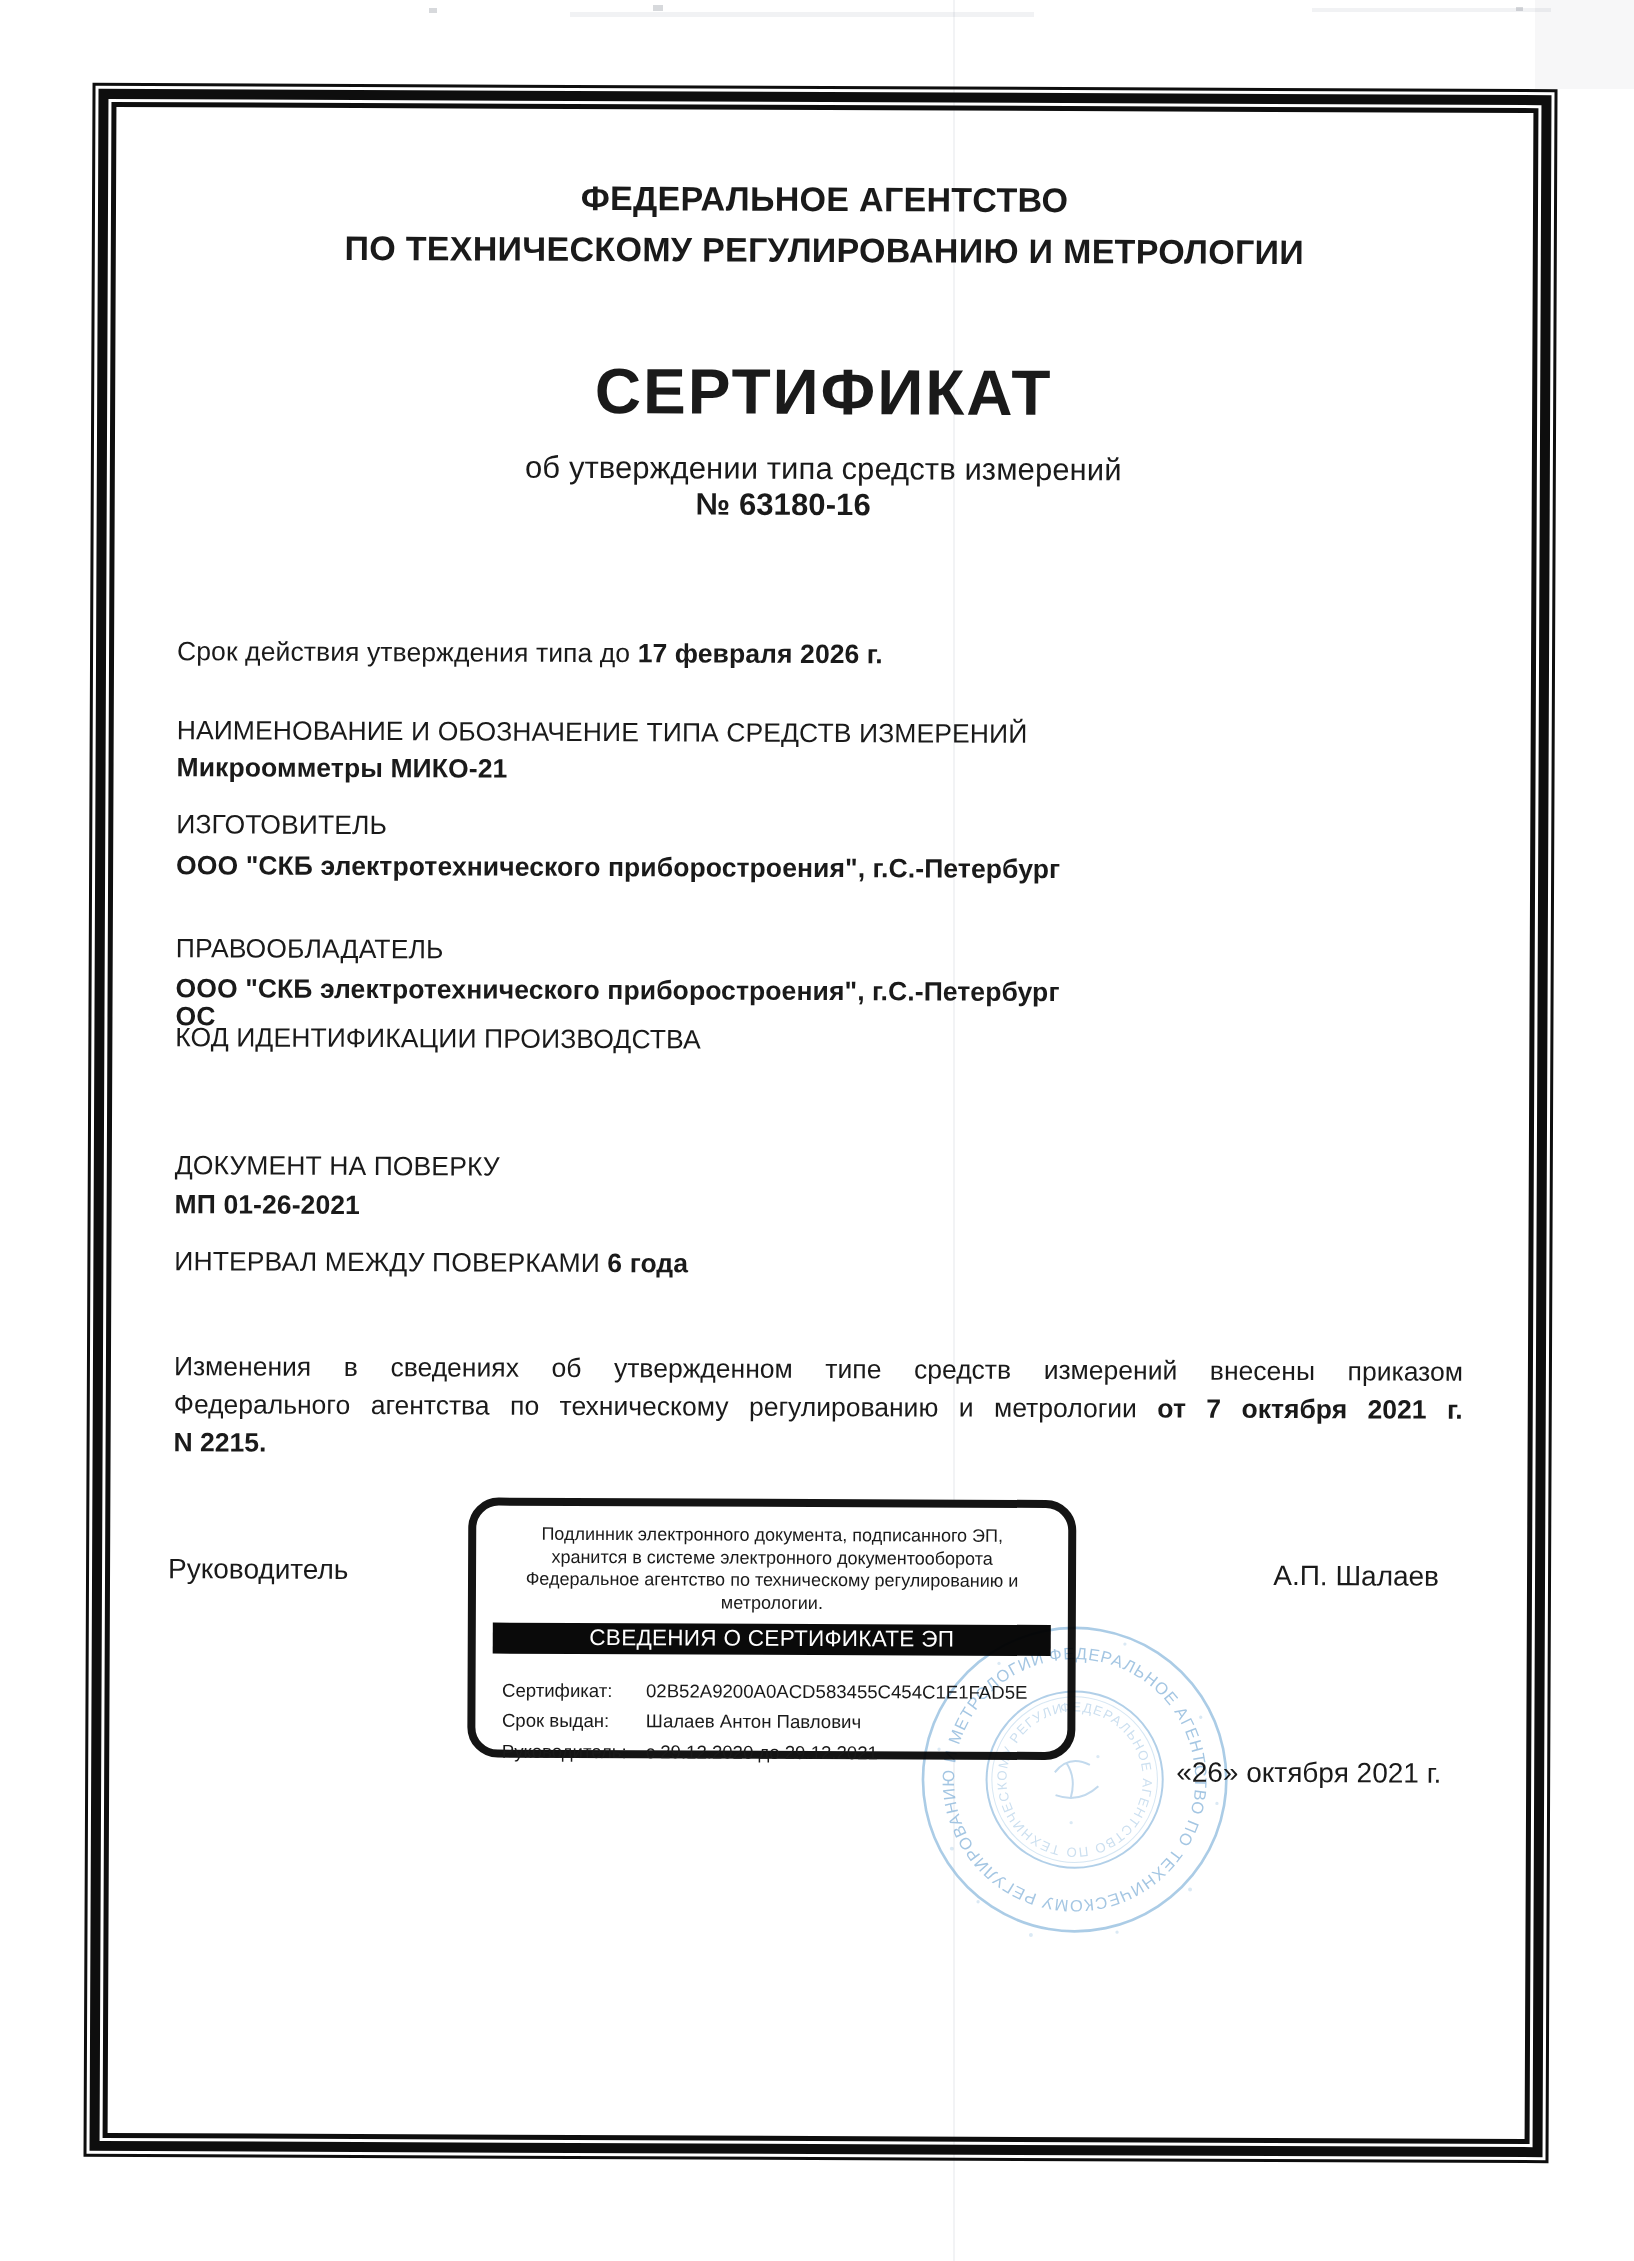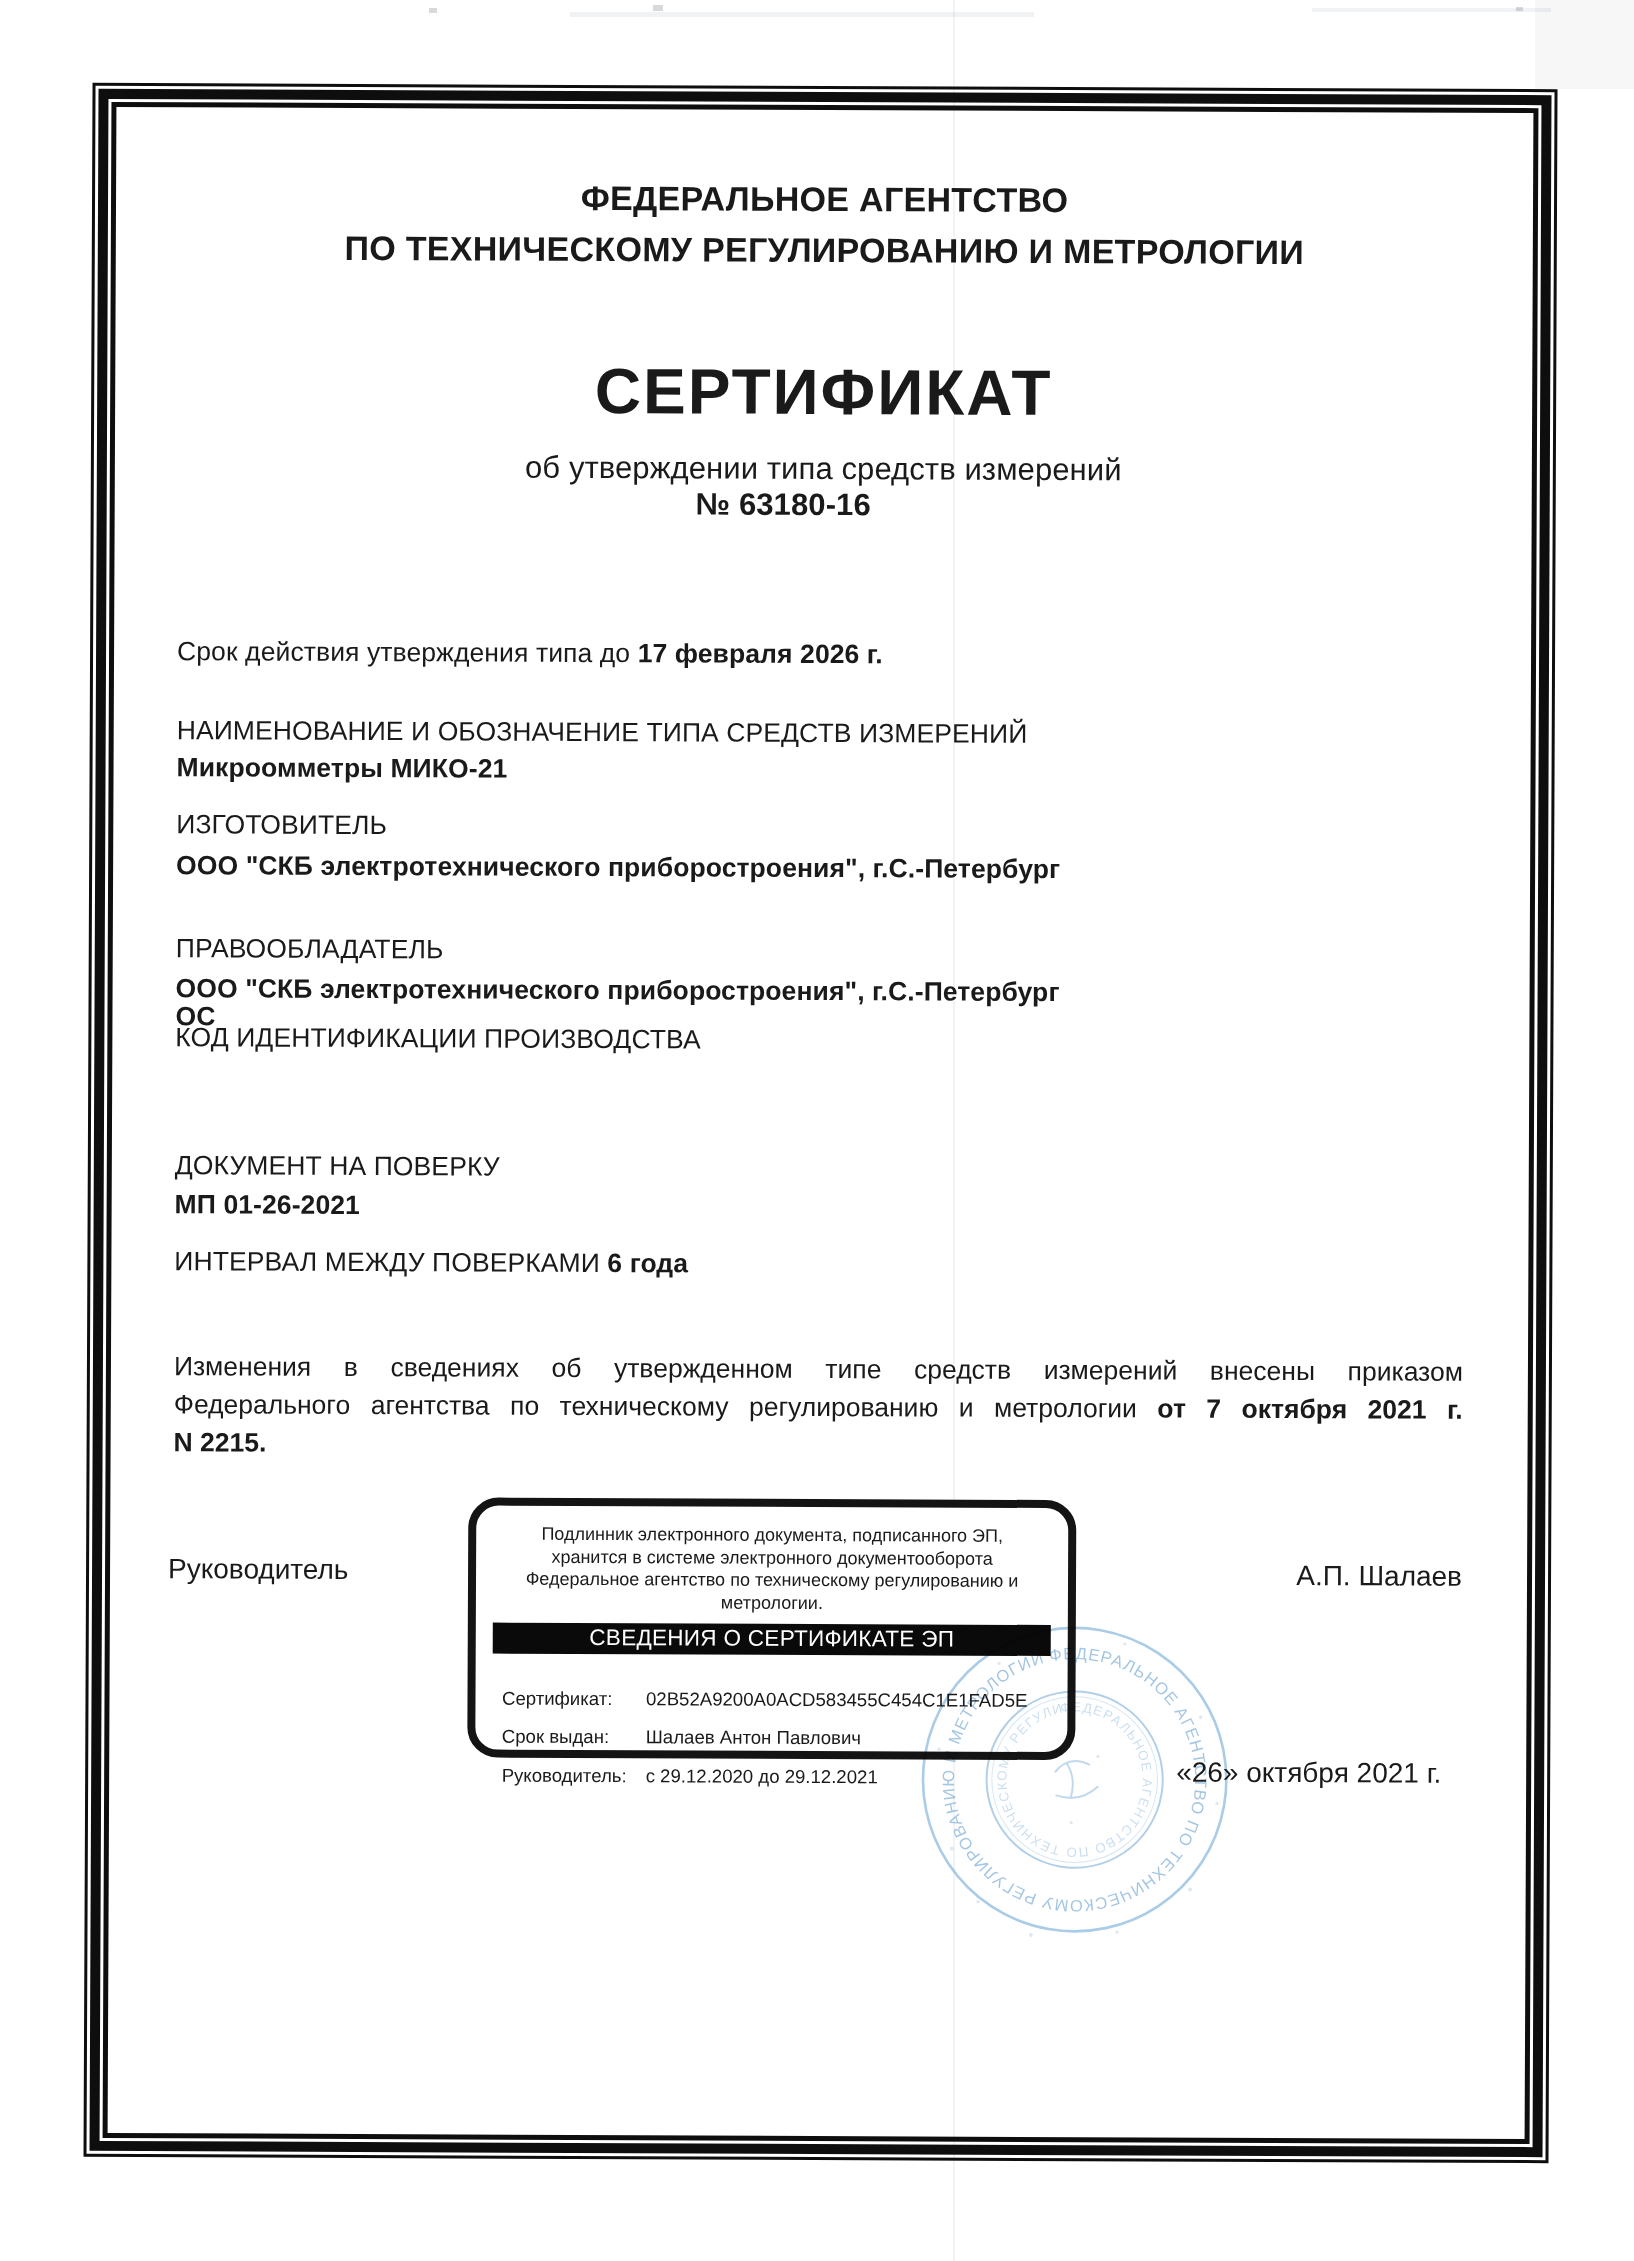--- a/index.html
+++ b/index.html
@@ -67,21 +67,21 @@
   .esign-bar {
     margin: 10px auto 0 auto;
     width: 558px; height: 30.5px;
     background: #0a0a0a; color: #ffffff;
     text-align: center; font-size: 22.5px; line-height: 30.5px;
     letter-spacing: 0.3px;
     white-space: nowrap;
   }
   .esign-rows { margin-top: 22px; padding-left: 26.5px; font-size: 18.6px; line-height: 30.5px; }
   .esign-row { white-space: nowrap; }
-  .esign-label { display: inline-block; min-width: 144px; margin-top: 8px; }
+  .esign-label { display: inline-block; min-width: 144px; }
   
   .stamp {
     position: absolute; left: 902px; top: 1603px;
     width: 351px; height: 351px;
     mix-blend-mode: multiply;
     opacity: 0.92;
   }
   
   .speck { position: absolute; background: rgba(110,120,130,0.28); }
   .smudge { position: absolute; background: rgba(120,130,145,0.10); }
@@ -133,21 +133,21 @@
   <div class="tl" style="top:1153px;">ДОКУМЕНТ НА ПОВЕРКУ</div>
   <div class="tl b" style="top:1192px;">МП 01-26-2021</div>
 
   <div class="tl" style="top:1249px;"><span>ИНТЕРВАЛ МЕЖДУ ПОВЕРКАМИ </span><span class="b">6 года</span></div>
 
   <div class="jline" style="top:1350px;">Изменения в сведениях об утвержденном типе средств измерений внесены приказом</div>
   <div class="jline" style="top:1388px;"><span>Федерального агентства по техническому регулированию и метрологии </span><span class="b">от 7 октября 2021 г.</span></div>
   <div class="jline jline-last b" style="top:1426px;">N 2215.</div>
 
   <div class="sig" style="left:170px; top:1556px;">Руководитель</div>
-  <div class="sig" style="right:170px; top:1558px;">А.П. Шалаев</div>
+  <div class="sig" style="right:193px; top:1558px;">А.П. Шалаев</div>
   <div class="sig" style="left:1179px; top:1755px;">«26» октября 2021 г.</div>
 
   <div class="esign-box">
     <div class="esign-note">
       <span>Подлинник электронного документа, подписанного ЭП,</span>
       <span>хранится в системе электронного документооборота</span>
       <span>Федеральное агентство по техническому регулированию и</span>
       <span>метрологии.</span>
     </div>
     <div class="esign-bar">СВЕДЕНИЯ О СЕРТИФИКАТЕ ЭП</div>

